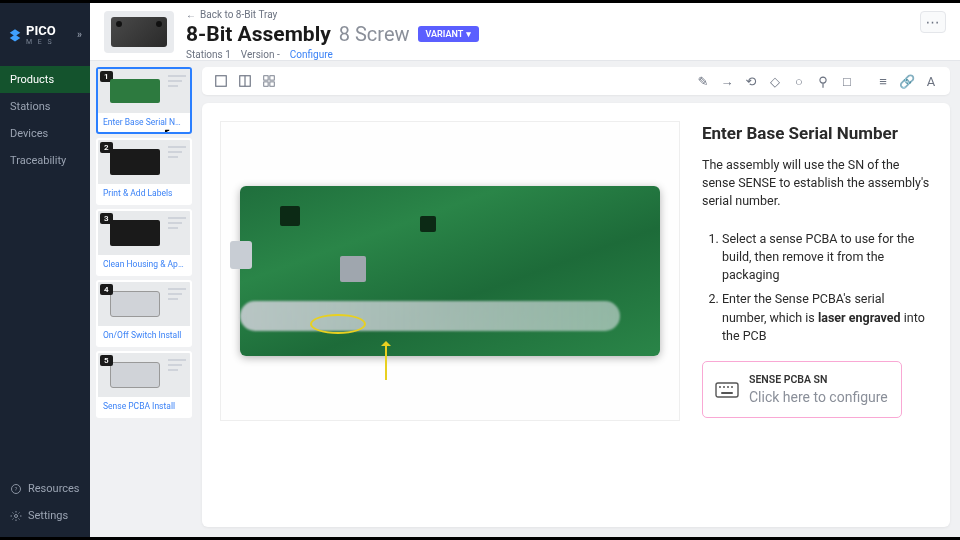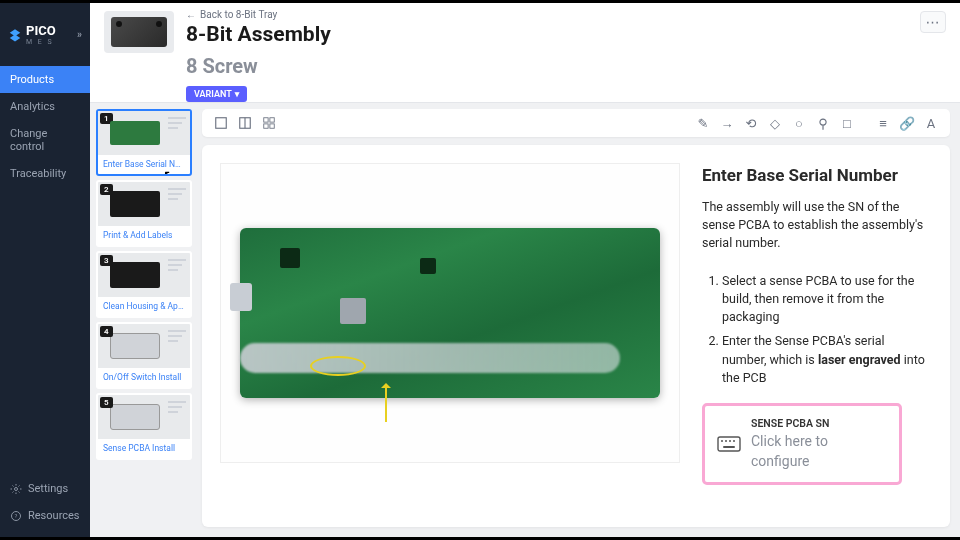--- a/index.html
+++ b/index.html
@@ -5,39 +5,39 @@
   * { box-sizing: border-box; margin: 0; padding: 0; }
   body { font-family: -apple-system, BlinkMacSystemFont, "Segoe UI", Roboto, sans-serif; font-size: 13px; color: #1a1a1a; background: #000; width: 960px; height: 540px; overflow: hidden; }
   .app { display: flex; width: 960px; height: 534px; margin-top: 3px; background: #f5f6f7; }
   
   .sidebar { width: 90px; background: #1a2332; color: #c5ccd6; display: flex; flex-direction: column; font-size: 11px; }
   .logo { display: flex; align-items: center; gap: 4px; padding: 20px 8px; color: #fff; font-weight: 700; font-size: 13px; }
   .logo svg { flex-shrink: 0; }
   .collapse-ic { font-size: 10px; margin-left: auto; color: #8a93a2; }
   .nav { flex: 1; }
   .nav-item { padding: 7px 10px; cursor: pointer; color: #9aa3b2; }
-  .nav-item.active { background: #3b82f6; color: #fff; }
+  .nav-item.active { background: #14532d; color: #fff; }
   .nav-bottom { margin-top: auto; padding-bottom: 8px; }
   .nav-bottom .nav-item { display: flex; align-items: center; gap: 6px; }
   .nav-bottom svg { width: 12px; height: 12px; }
   
   .main { flex: 1; display: flex; flex-direction: column; background: #f0f1f3; position: relative; }
   
   .header { background: #fff; padding: 6px 14px 0 14px; border-bottom: 1px solid #e4e6ea; position: relative; }
   .more-btn { position: absolute; top: 8px; right: 14px; width: 26px; height: 22px; border: 1px solid #e4e6ea; border-radius: 4px; background: #f9fafb; display: flex; align-items: center; justify-content: center; cursor: pointer; color: #6b7280; font-size: 14px; letter-spacing: 1px; }
   .header-row { display: flex; align-items: flex-start; gap: 12px; }
   .prod-thumb { width: 70px; height: 42px; background: #e9ebee; border-radius: 4px; display: flex; align-items: center; justify-content: center; overflow: hidden; margin-top: 2px; }
   .prod-thumb .tray { width: 56px; height: 30px; background: linear-gradient(135deg,#4a4a4a,#2a2a2a); border-radius: 3px; position: relative; }
   .prod-thumb .tray::before, .prod-thumb .tray::after { content:''; position:absolute; width:6px; height:6px; border-radius:50%; background:#111; top:4px; }
   .prod-thumb .tray::before { left:5px; }
   .prod-thumb .tray::after { right:5px; }
   .back-link { font-size: 10px; color: #6b7280; cursor: pointer; display: flex; align-items: center; gap: 4px; margin-bottom: 2px; }
-  .title-row { display: flex; align-items: flex-start; gap: 8px; flex-direction: column; }
+  .title-row { display: flex; align-items: center; gap: 8px; }
   .title { font-size: 21px; font-weight: 700; color: #1a1a1a; }
-  .subtitle { font-size: 20px; font-weight: 700; color: #8a8f99; }
+  .subtitle { font-size: 20px; font-weight: 400; color: #8a8f99; }
   .variant-badge { background: #5b5fff; color: #fff; font-size: 9px; font-weight: 600; padding: 3px 8px; border-radius: 3px; cursor: pointer; display: inline-flex; align-items: center; gap: 3px; }
   .meta-row { font-size: 10px; color: #6b7280; margin-top: 3px; display: flex; gap: 10px; }
   .meta-row .cfg { color: #3b82f6; cursor: pointer; }
   .tabs { display: flex; gap: 18px; margin-top: 8px; }
   .tab { font-size: 12px; color: #6b7280; padding: 6px 0 8px 0; cursor: pointer; border-bottom: 2px solid transparent; }
   .tab.active { color: #1a1a1a; border-bottom-color: #3b82f6; font-weight: 500; }
   
   .content { flex: 1; display: flex; gap: 10px; padding: 6px 10px 10px 6px; overflow: hidden; }
   
   .step-list { width: 96px; display: flex; flex-direction: column; gap: 4px; }
@@ -72,21 +72,21 @@
   .circle-anno { position:absolute; bottom:22px; left:70px; width:56px; height:20px; border:2px solid #e8d020; border-radius:50%; }
   .arrow-anno { position:absolute; bottom:-40px; left:92px; width:2px; height:38px; background:#e8d020; }
   .arrow-anno::before { content:''; position:absolute; top:-6px; left:-4px; border:5px solid transparent; border-bottom-color:#e8d020; }
   .cursor-ic { position:absolute; top:56px; left:65px; font-size:14px; color:#000; pointer-events:none; }
   
   .instr { flex: 1; font-size: 12.5px; line-height: 1.45; color: #2a2a2a; }
   .instr h2 { font-size: 17px; font-weight: 700; margin-bottom: 10px; }
   .instr p { margin-bottom: 12px; }
   .instr ol { padding-left: 20px; margin-bottom: 16px; margin-top: 20px; }
   .instr li { margin-bottom: 6px; }
-  .config-box { border: 3px solid #f9a8d4; border-radius: 5px; padding: 10px 12px; display: flex; align-items: center; gap: 10px; cursor: pointer; max-width: 200px; }
+  .config-box { border: 1px solid #f9a8d4; border-radius: 5px; padding: 10px 12px; display: flex; align-items: center; gap: 10px; cursor: pointer; max-width: 200px; }
   .config-box .ic { width: 24px; height: 20px; flex-shrink: 0; }
   .config-box .t1 { font-size: 10.5px; font-weight: 600; color: #333; }
   .config-box .t2 { font-size: 14px; color: #8a8f99; }
 </style>
 </head>
 <body>
 
 <div class="app">
 
   <div class="sidebar">
@@ -95,38 +95,38 @@
           <path fill="#3fa0ff" d="M12 2L3 8l9 6 9-6-9-6zm0 9L3 17l9 6 9-6-9-6z"></path>
         </svg>
       <div>
         <div>PICO</div>
         <div style="font-size:7px;font-weight:400;letter-spacing:2px;color:#7a8494;">M E S</div>
       </div>
       <span class="collapse-ic">»</span>
     </div>
     <div class="nav">
       <div class="nav-item active">Products</div>
-      <div class="nav-item">Analytics</div>
-      <div class="nav-item">Change control</div>
+      <div class="nav-item">Stations</div>
+      <div class="nav-item">Devices</div>
       <div class="nav-item">Traceability</div>
     </div>
     <div class="nav-bottom">
+      <div class="nav-item">
+        <svg viewBox="0 0 24 24">
+            <circle cx="12" cy="12" r="9" fill="none" stroke="#8a93a2" stroke-width="2"></circle>
+            <text x="12" y="16" text-anchor="middle" fill="#8a93a2" font-size="12">?</text>
+          </svg>
+        <span>Resources</span>
+      </div>
       <div class="nav-item">
         <svg viewBox="0 0 24 24">
             <circle cx="12" cy="12" r="3" fill="none" stroke="#8a93a2" stroke-width="2"></circle>
             <path d="M12 2v3M12 19v3M4 12H1M23 12h-3M5 5l2 2M17 17l2 2M5 19l2-2M17 7l2-2" stroke="#8a93a2" stroke-width="2"></path>
           </svg>
         <span>Settings</span>
-      </div>
-      <div class="nav-item">
-        <svg viewBox="0 0 24 24">
-            <circle cx="12" cy="12" r="9" fill="none" stroke="#8a93a2" stroke-width="2"></circle>
-            <text x="12" y="16" text-anchor="middle" fill="#8a93a2" font-size="12">?</text>
-          </svg>
-        <span>Resources</span>
       </div>
     </div>
   </div>
 
   <div class="main">
 
     <div class="header">
       <div class="more-btn">⋯</div>
       <div class="header-row">
         <div class="prod-thumb">
@@ -137,20 +137,25 @@
             <span>←</span>
             <span>Back to 8-Bit Tray</span>
           </div>
           <div class="title-row">
             <span class="title">8-Bit Assembly</span>
             <span class="subtitle">8 Screw</span>
             <span class="variant-badge">
               <span>VARIANT</span>
               <span>▾</span>
             </span>
+          </div>
+          <div class="meta-row">
+            <span>Stations 1</span>
+            <span>Version -</span>
+            <span class="cfg">Configure</span>
           </div>
         </div>
       </div>
     </div>
 
     <div class="content">
 
       <div class="step-list">
         <div class="step-card active" style="position:relative;">
           <div class="step-img">
@@ -263,21 +268,21 @@
               <div class="pcb-chip c2"></div>
               <div class="pcb-chip c3"></div>
               <div class="solder"></div>
               <div class="circle-anno"></div>
             </div>
             <div class="arrow-anno" style="left:164px; bottom:40px;"></div>
           </div>
 
           <div class="instr">
             <h2>Enter Base Serial Number</h2>
-            <p>The assembly will use the SN of the sense PCBA to establish the assembly's serial number.</p>
+            <p>The assembly will use the SN of the sense SENSE to establish the assembly's serial number.</p>
             <ol>
               <li>Select a sense PCBA to use for the build, then remove it from the packaging</li>
               <li>Enter the Sense PCBA's serial number, which is <b>laser engraved</b> into the PCB</li>
             </ol>
             <div class="config-box">
               <svg class="ic" viewBox="0 0 24 20">
                   <rect x="1" y="3" width="22" height="14" rx="2" fill="none" stroke="#555" stroke-width="1.4"></rect>
                   <line x1="5" y1="7" x2="5" y2="7" stroke="#555" stroke-width="2" stroke-linecap="round"></line>
                   <line x1="9" y1="7" x2="9" y2="7" stroke="#555" stroke-width="2" stroke-linecap="round"></line>
                   <line x1="13" y1="7" x2="13" y2="7" stroke="#555" stroke-width="2" stroke-linecap="round"></line>

